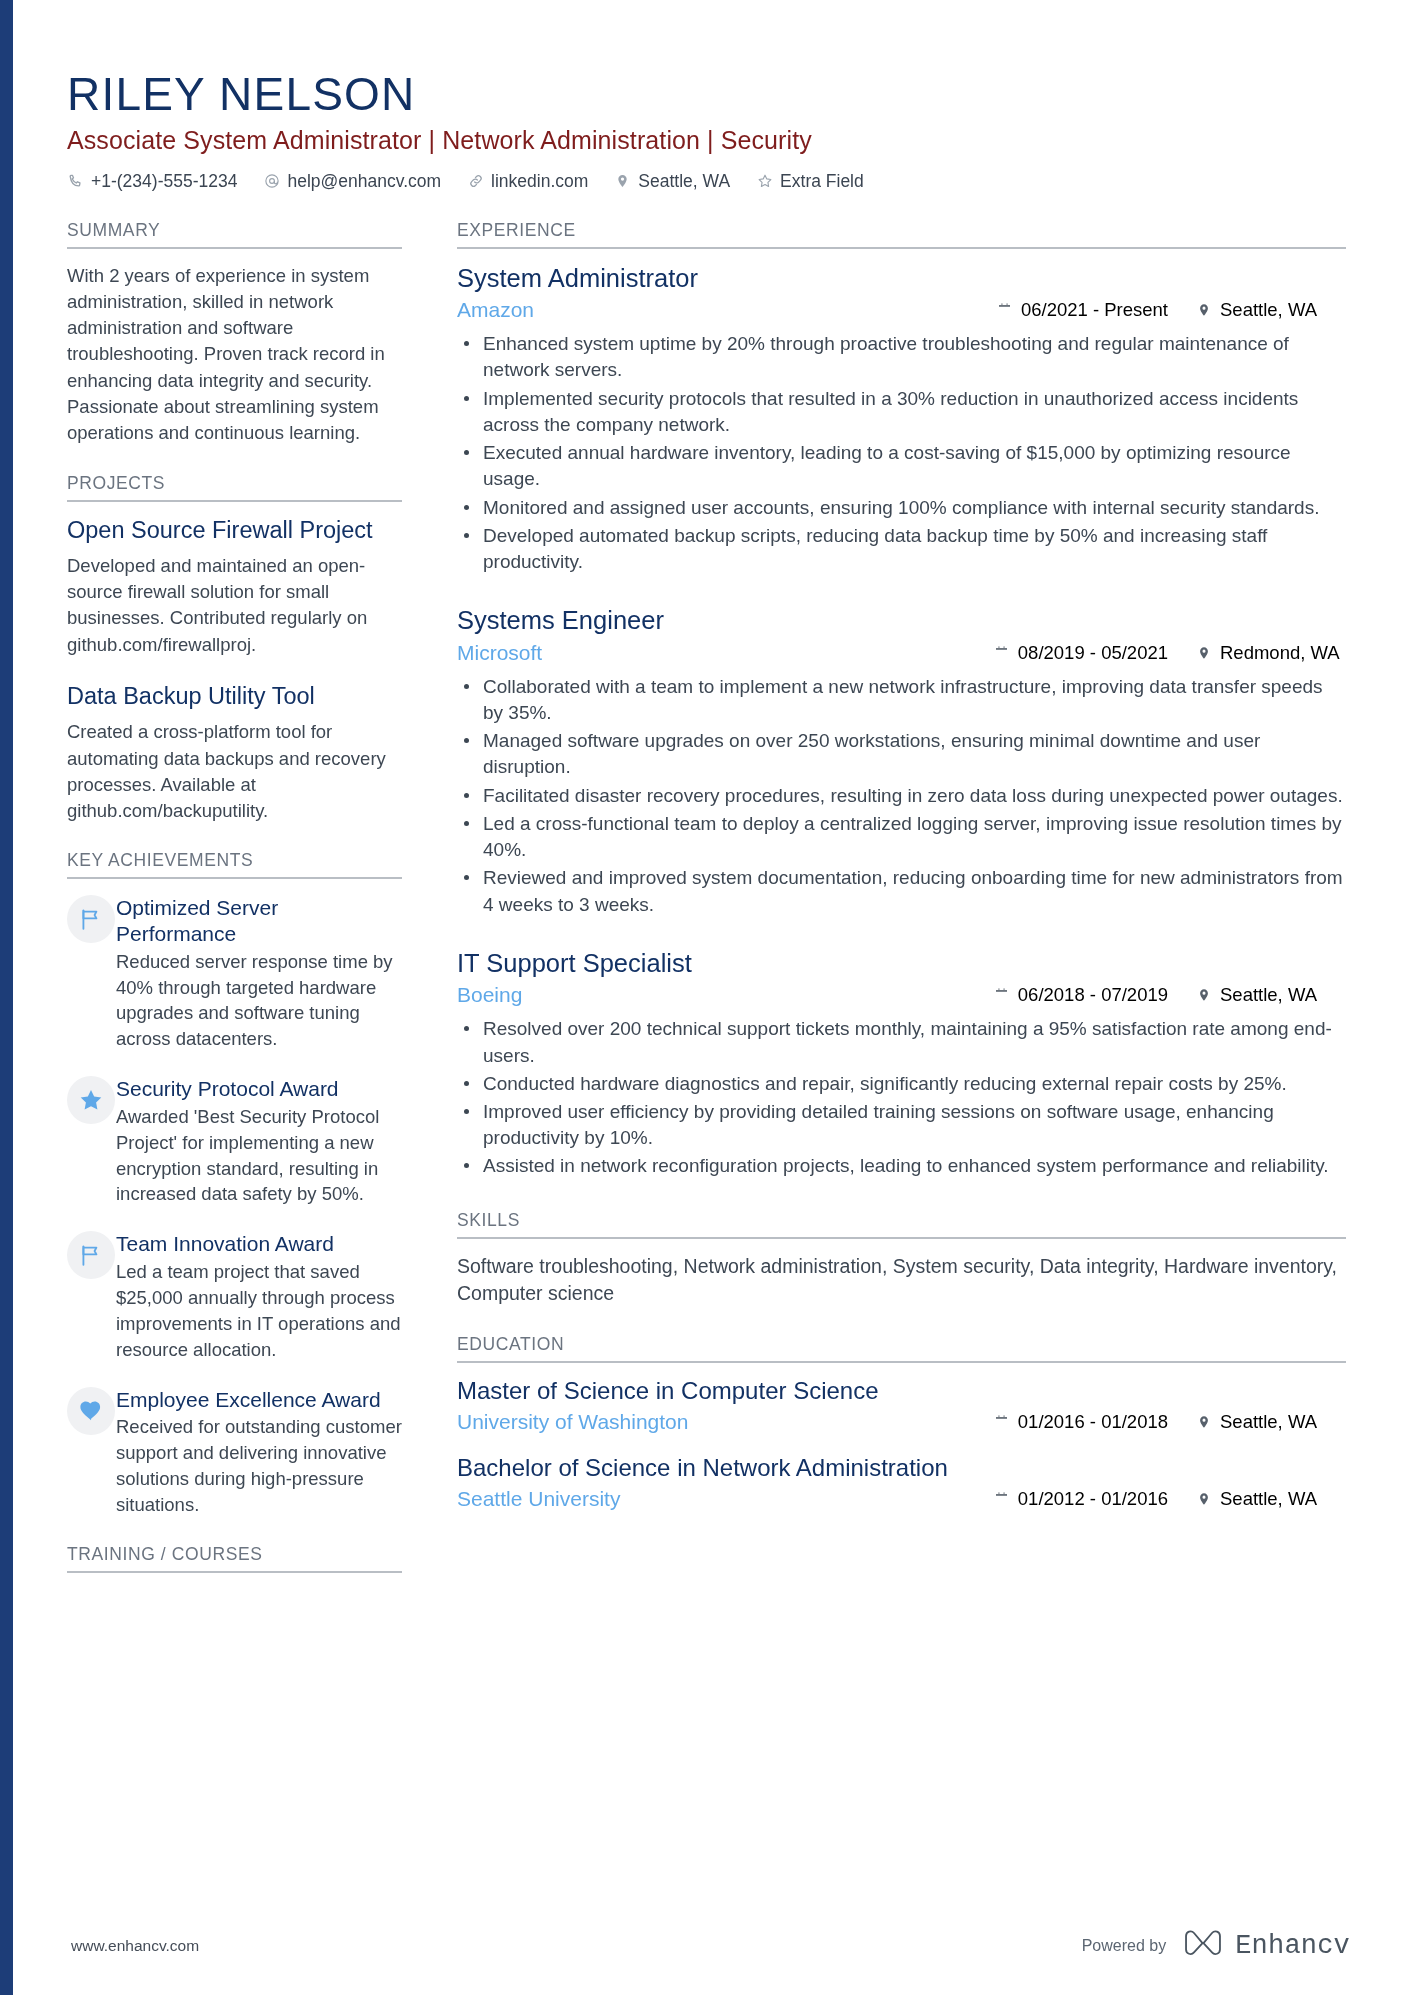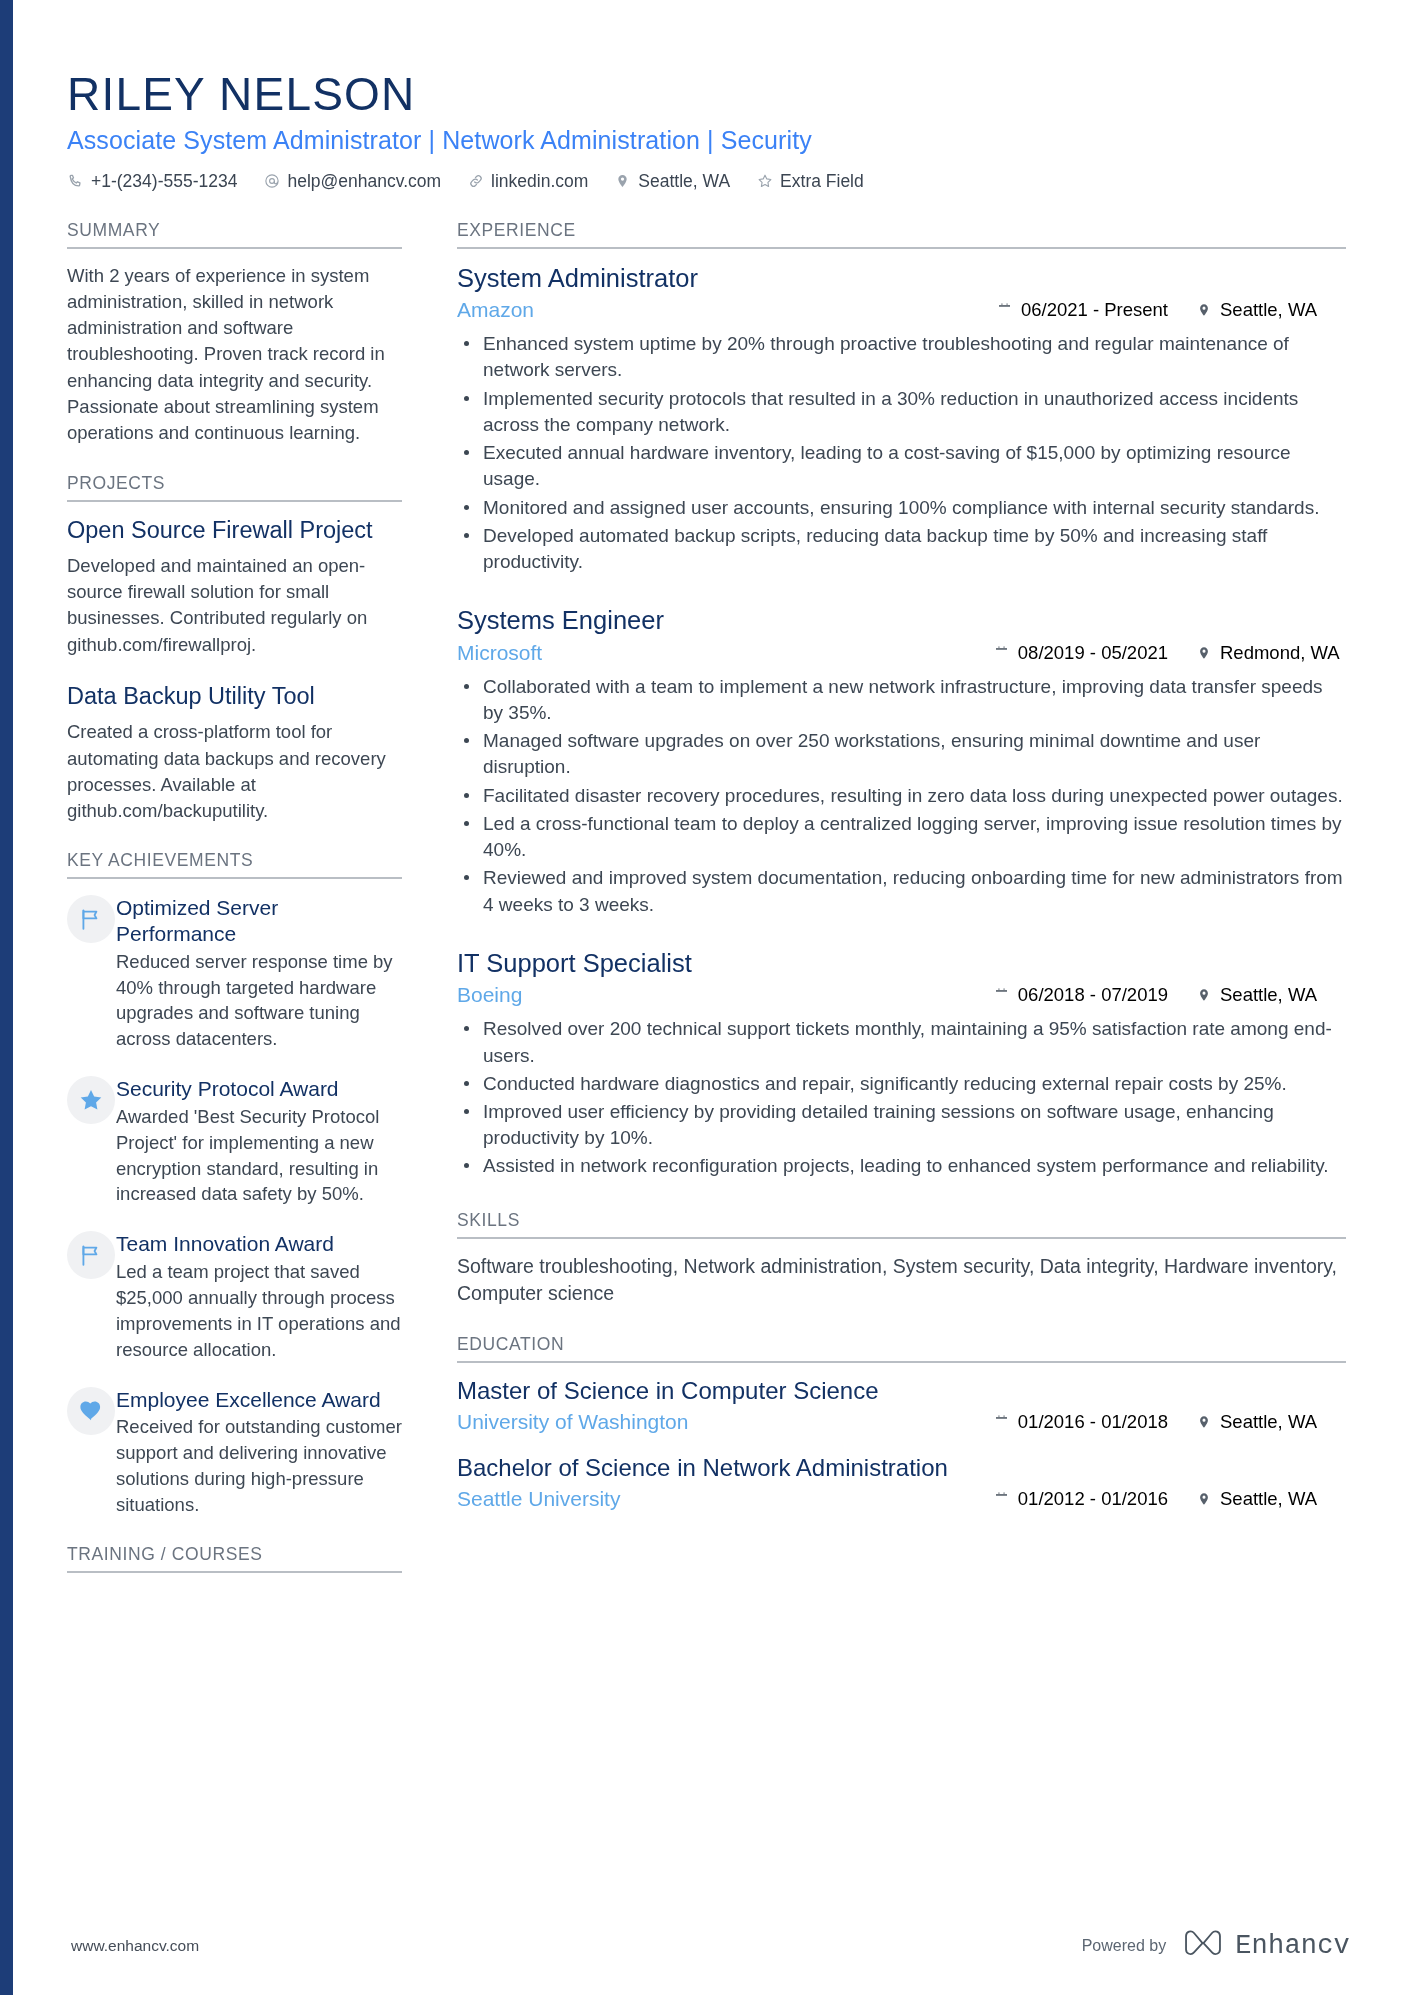--- a/index.html
+++ b/index.html
@@ -36,21 +36,21 @@
   .name {
     font-size: 46px;
     font-weight: 400;
     letter-spacing: 1.2px;
     color: #123164;
     line-height: 1.08;
     margin-top: 8px;
   }
   .headline {
     font-size: 25px;
-    color: #3b82f6;
+    color: #7f1d1d;
     font-weight: 400;
     margin-top: 6px;
     letter-spacing: 0.1px;
   }
   .contact-row {
     display: flex;
     align-items: center;
     flex-wrap: wrap;
     gap: 0;
     margin-top: 16px;

